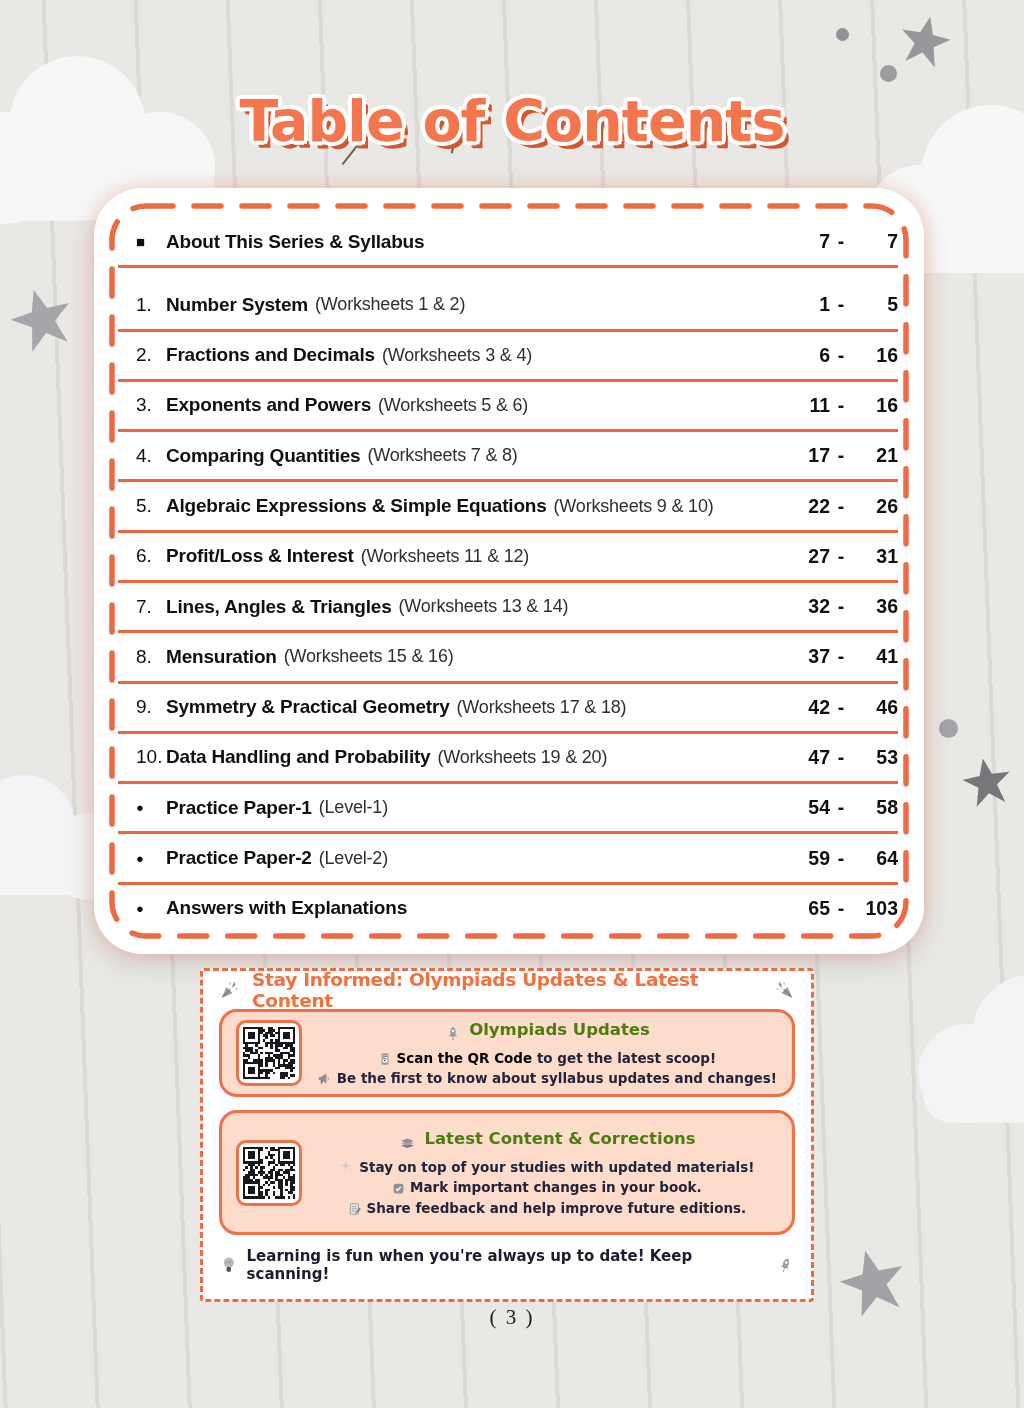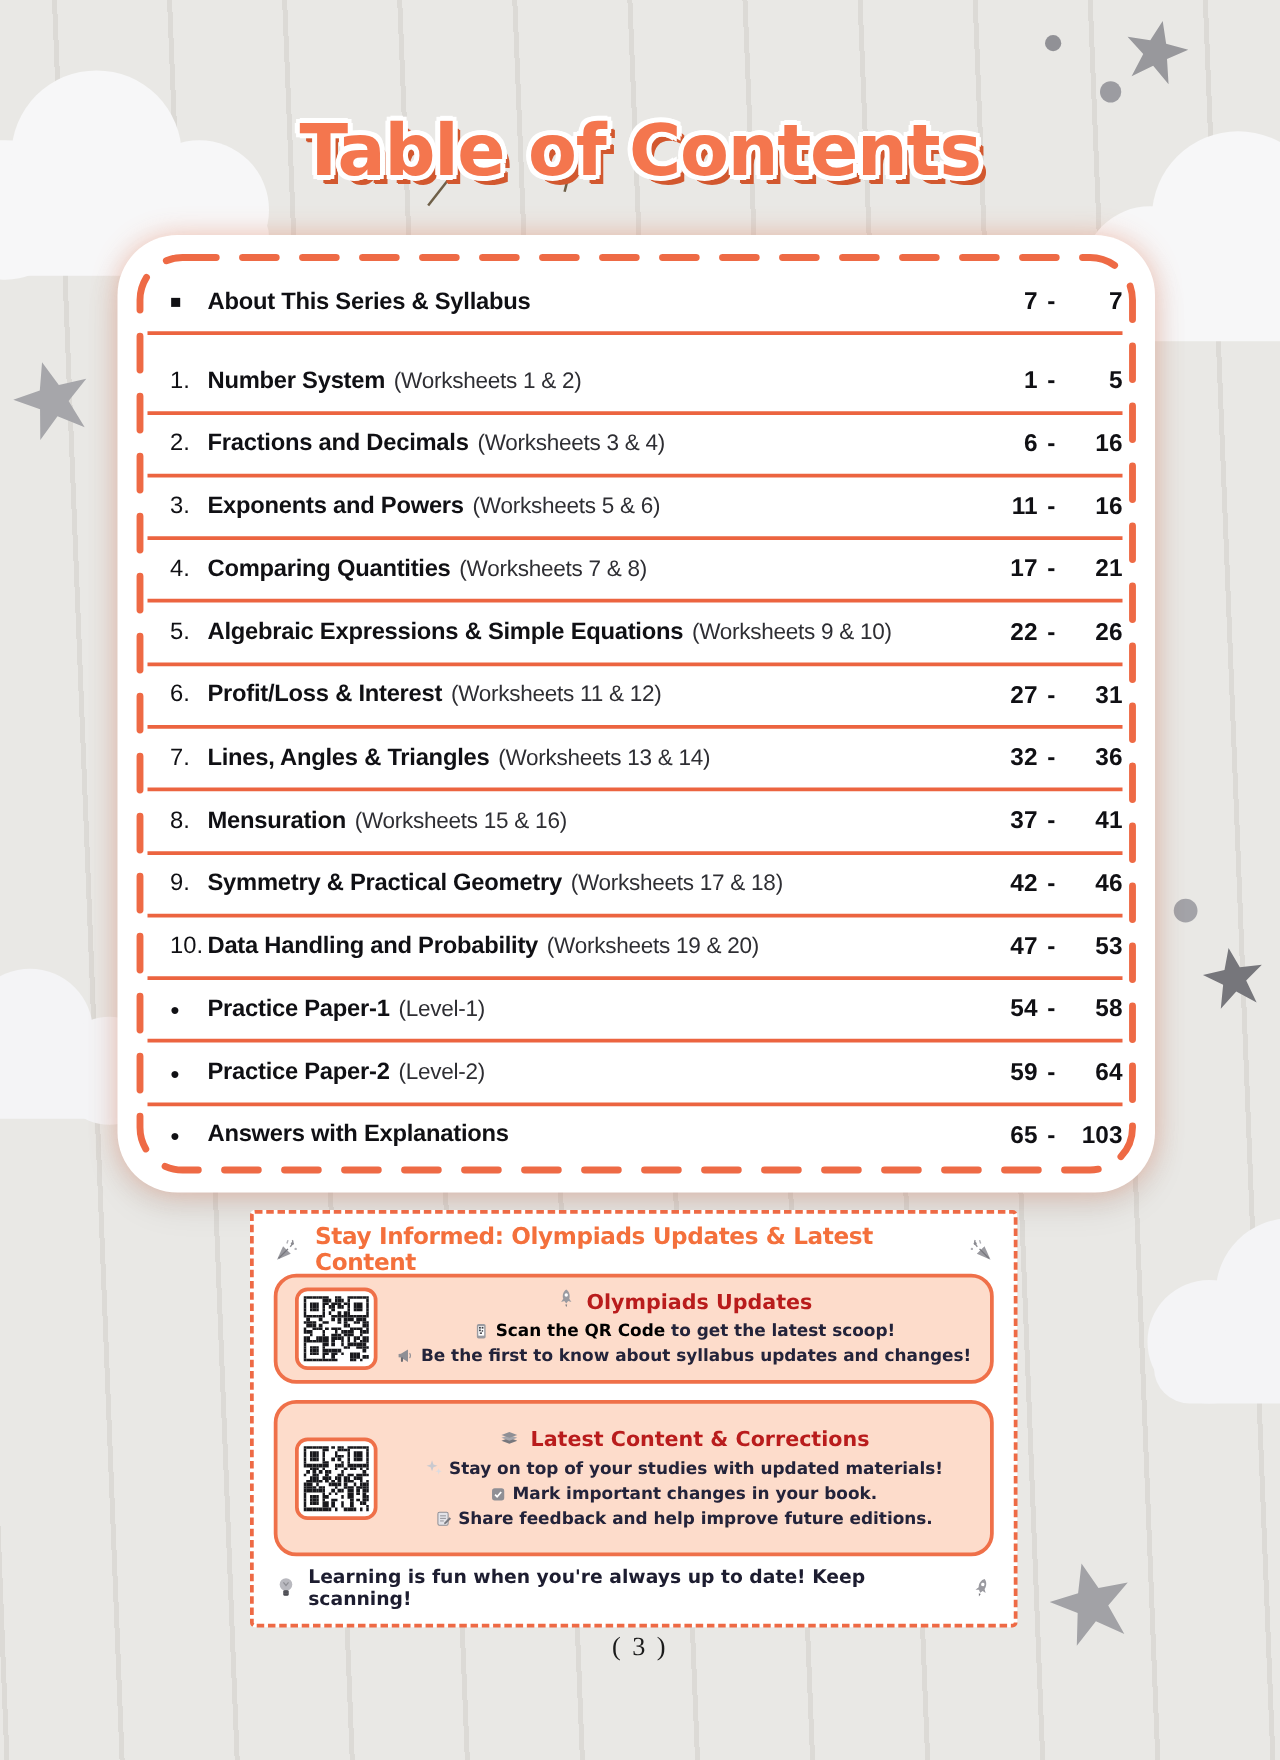--- a/index.html
+++ b/index.html
@@ -32,45 +32,45 @@
   .toc-border{position:absolute;left:0;top:0;}
   .toc-rows{position:absolute;left:22px;top:28px;right:24px;bottom:20px;
     display:flex;flex-direction:column;}
   .trow{display:flex;align-items:center;height:48px;border-bottom:3px solid #ec6440;
     white-space:nowrap;}
   .trow.first{margin-bottom:13px;}
   .trow.no-line{border-bottom:none;}
   .marker{width:48px;flex:0 0 48px;font-size:19px;color:#101014;padding-left:18px;box-sizing:border-box;}
   .r-sq .marker{font-size:15px;}
   .r-dot .marker{font-size:13px;}
-  .rtitle{flex:1;display:inline-flex;gap:7px;align-items:flex-start;color:#101014;overflow:hidden;}
+  .rtitle{flex:1;display:inline-flex;gap:7px;align-items:center;color:#101014;overflow:hidden;}
   .rtitle b{font-weight:bold;font-size:19px;letter-spacing:-.2px;}
   .rtitle i{font-style:normal;font-size:18px;color:#2e2e33;letter-spacing:-.2px;}
   .pages{display:inline-flex;align-items:baseline;font-weight:bold;font-size:19.5px;color:#101014;}
   .pages .p1{width:34px;text-align:right;}
   .pages .sep{width:22px;text-align:center;}
   .pages .p2{width:46px;text-align:right;}
   
   .info-box{position:absolute;left:200px;top:968px;width:614px;height:334px;background:#fff;
     border:3px dashed #ee6a45;border-radius:4px;box-sizing:border-box;
-    font-family:"DejaVu Sans",sans-serif;display:flex;flex-direction:column;padding:10px 16px 4px;}
+    font-family:"DejaVu Sans",sans-serif;display:flex;flex-direction:column;padding:0 16px 4px;}
   .info-header{display:flex;align-items:center;justify-content:center;gap:12px;height:38px;}
   .info-header .htxt{color:#f4703c;font-weight:bold;font-size:18.5px;letter-spacing:-.3px;}
   .panel{background:#fddccb;border:3px solid #ef7049;border-radius:18px;
     display:flex;align-items:center;gap:14px;padding:6px 14px;box-sizing:border-box;}
   .panel1{height:88px;}
   .panel2{height:125px;margin-top:13px;}
   .qr-frame{flex:0 0 66px;width:66px;height:66px;background:#fff;border:3px solid #ef7049;
     border-radius:10px;box-sizing:border-box;display:flex;align-items:center;justify-content:center;}
   .qr-grid{display:grid;grid-template-columns:repeat(21,1fr);grid-template-rows:repeat(21,1fr);
     width:52px;height:52px;background:#fff;}
   .qr-grid i{display:block;}
   .qr-grid i.on{background:#18181c;}
   .ptext{flex:1;text-align:center;color:#23233a;font-size:13.5px;font-weight:700;line-height:1.5;}
-  .ptitle{color:#b91c1c;font-weight:bold;font-size:16.5px;display:inline-flex;align-items:flex-start;gap:7px;}
+  .ptitle{color:#4d7c0f;font-weight:bold;font-size:16.5px;display:inline-flex;align-items:flex-end;gap:7px;}
   .pline{display:block;}
   .pline .scan{color:#000;font-weight:800;}
   .icon{display:inline-block;vertical-align:-3px;}
   .info-footer{display:flex;align-items:center;justify-content:center;gap:8px;flex:1;
     color:#1d1d30;font-weight:700;font-size:15px;}
   
   .page-num{position:absolute;left:0;top:1305px;width:100%;text-align:center;
     font-family:"Liberation Serif",serif;font-size:21px;color:#1b1b1b;letter-spacing:2px;}
 </style>
 </head>

